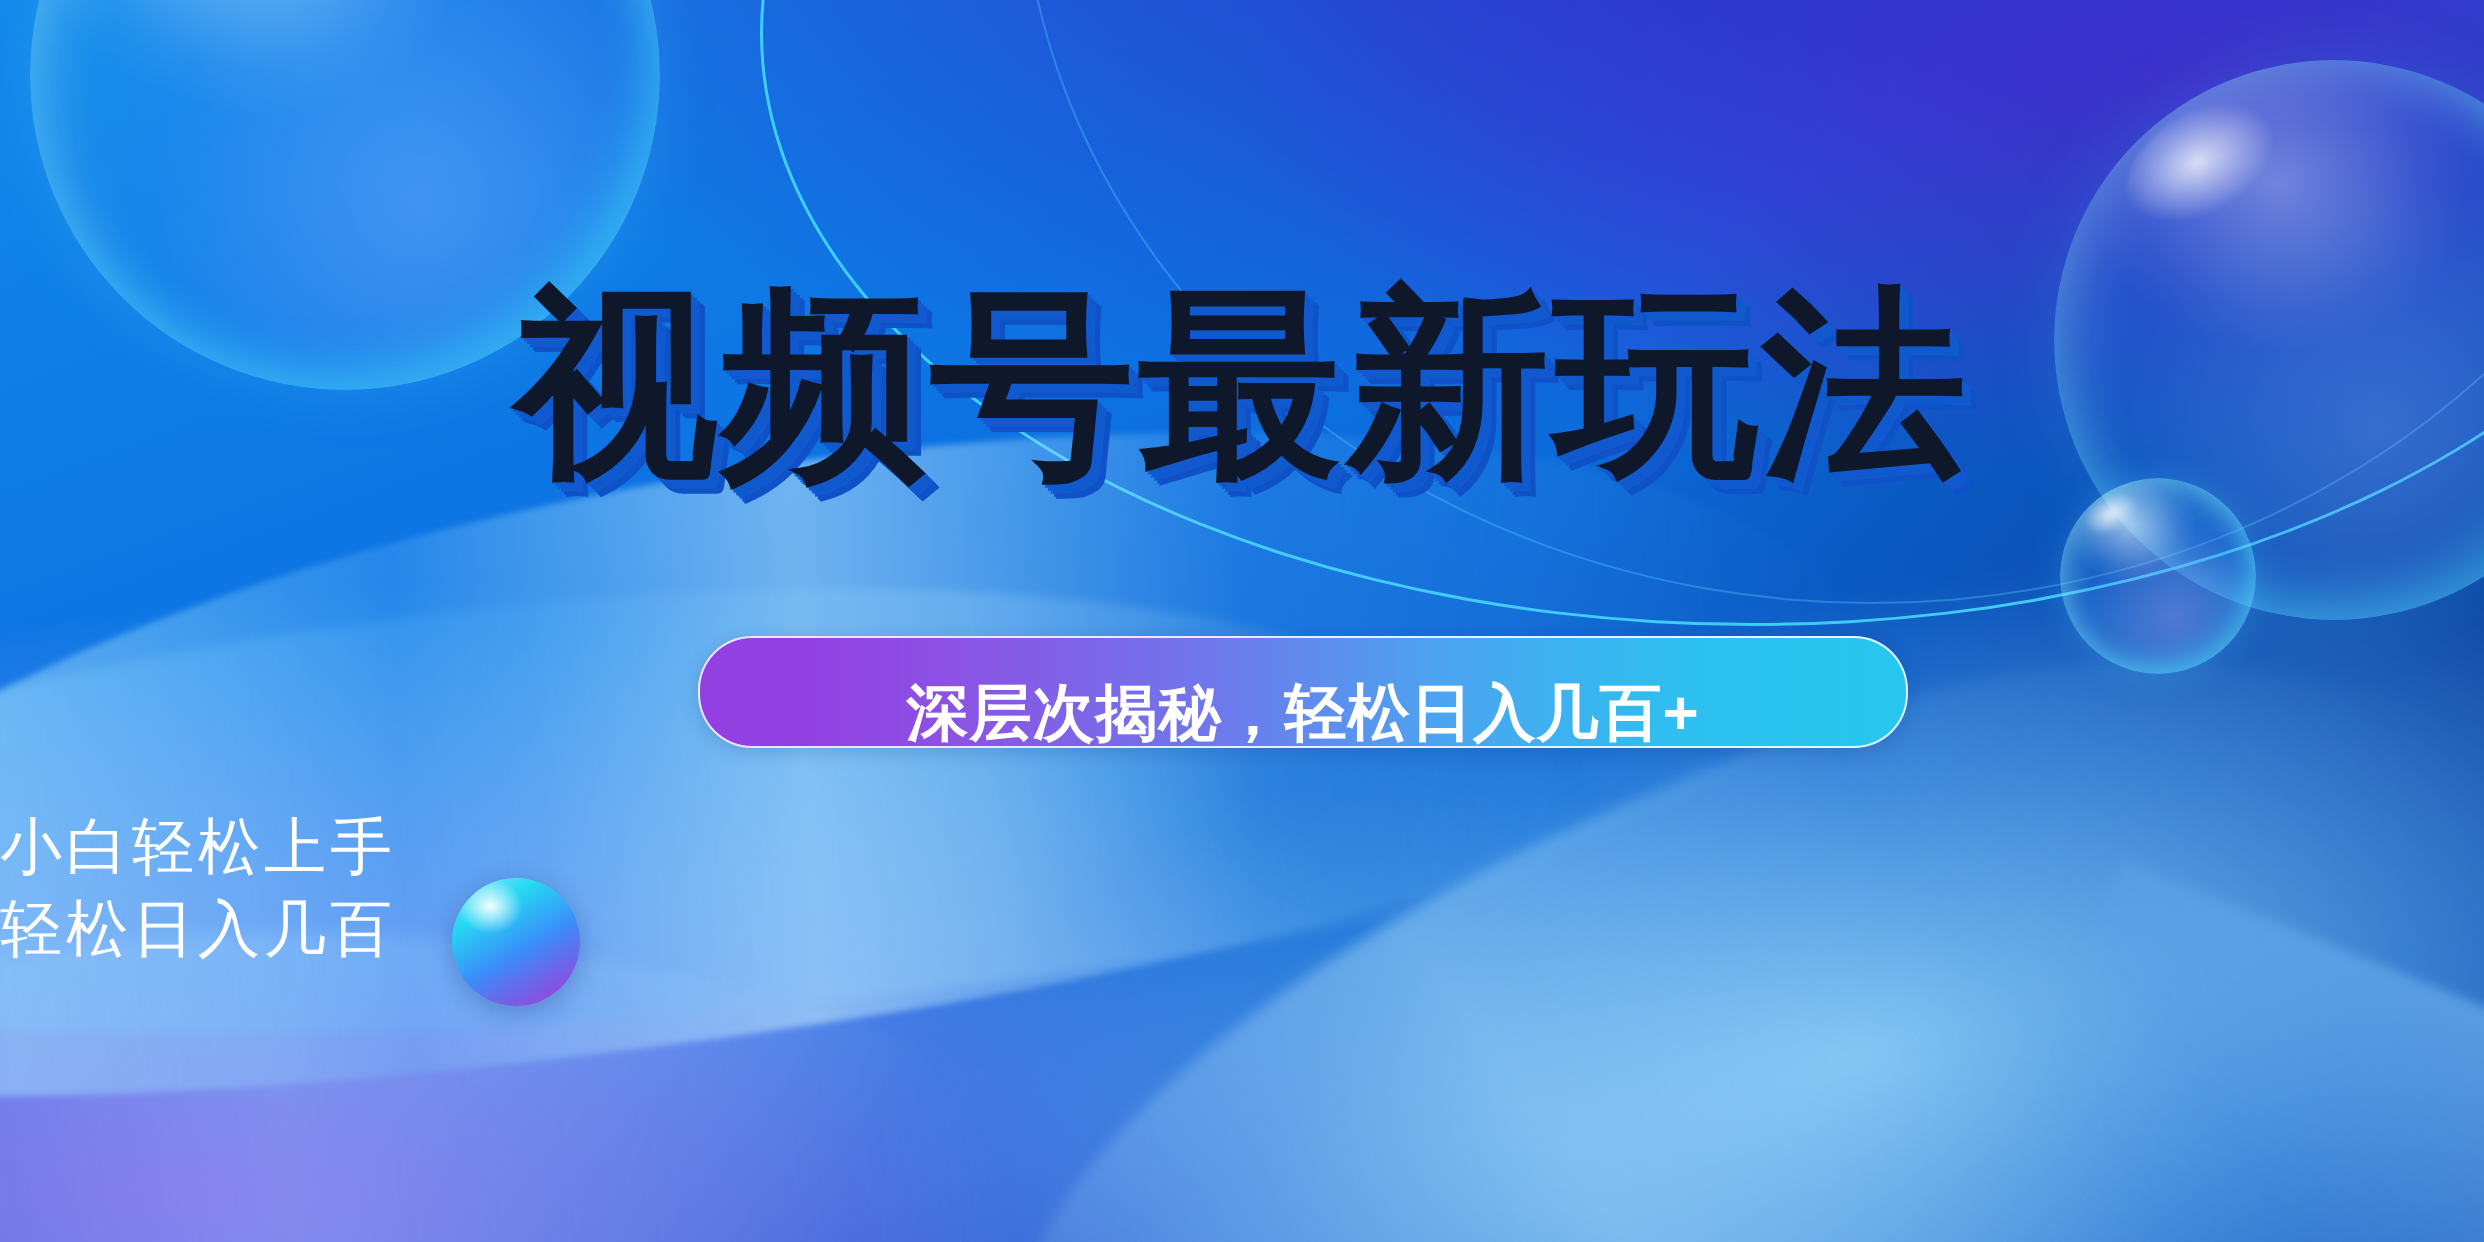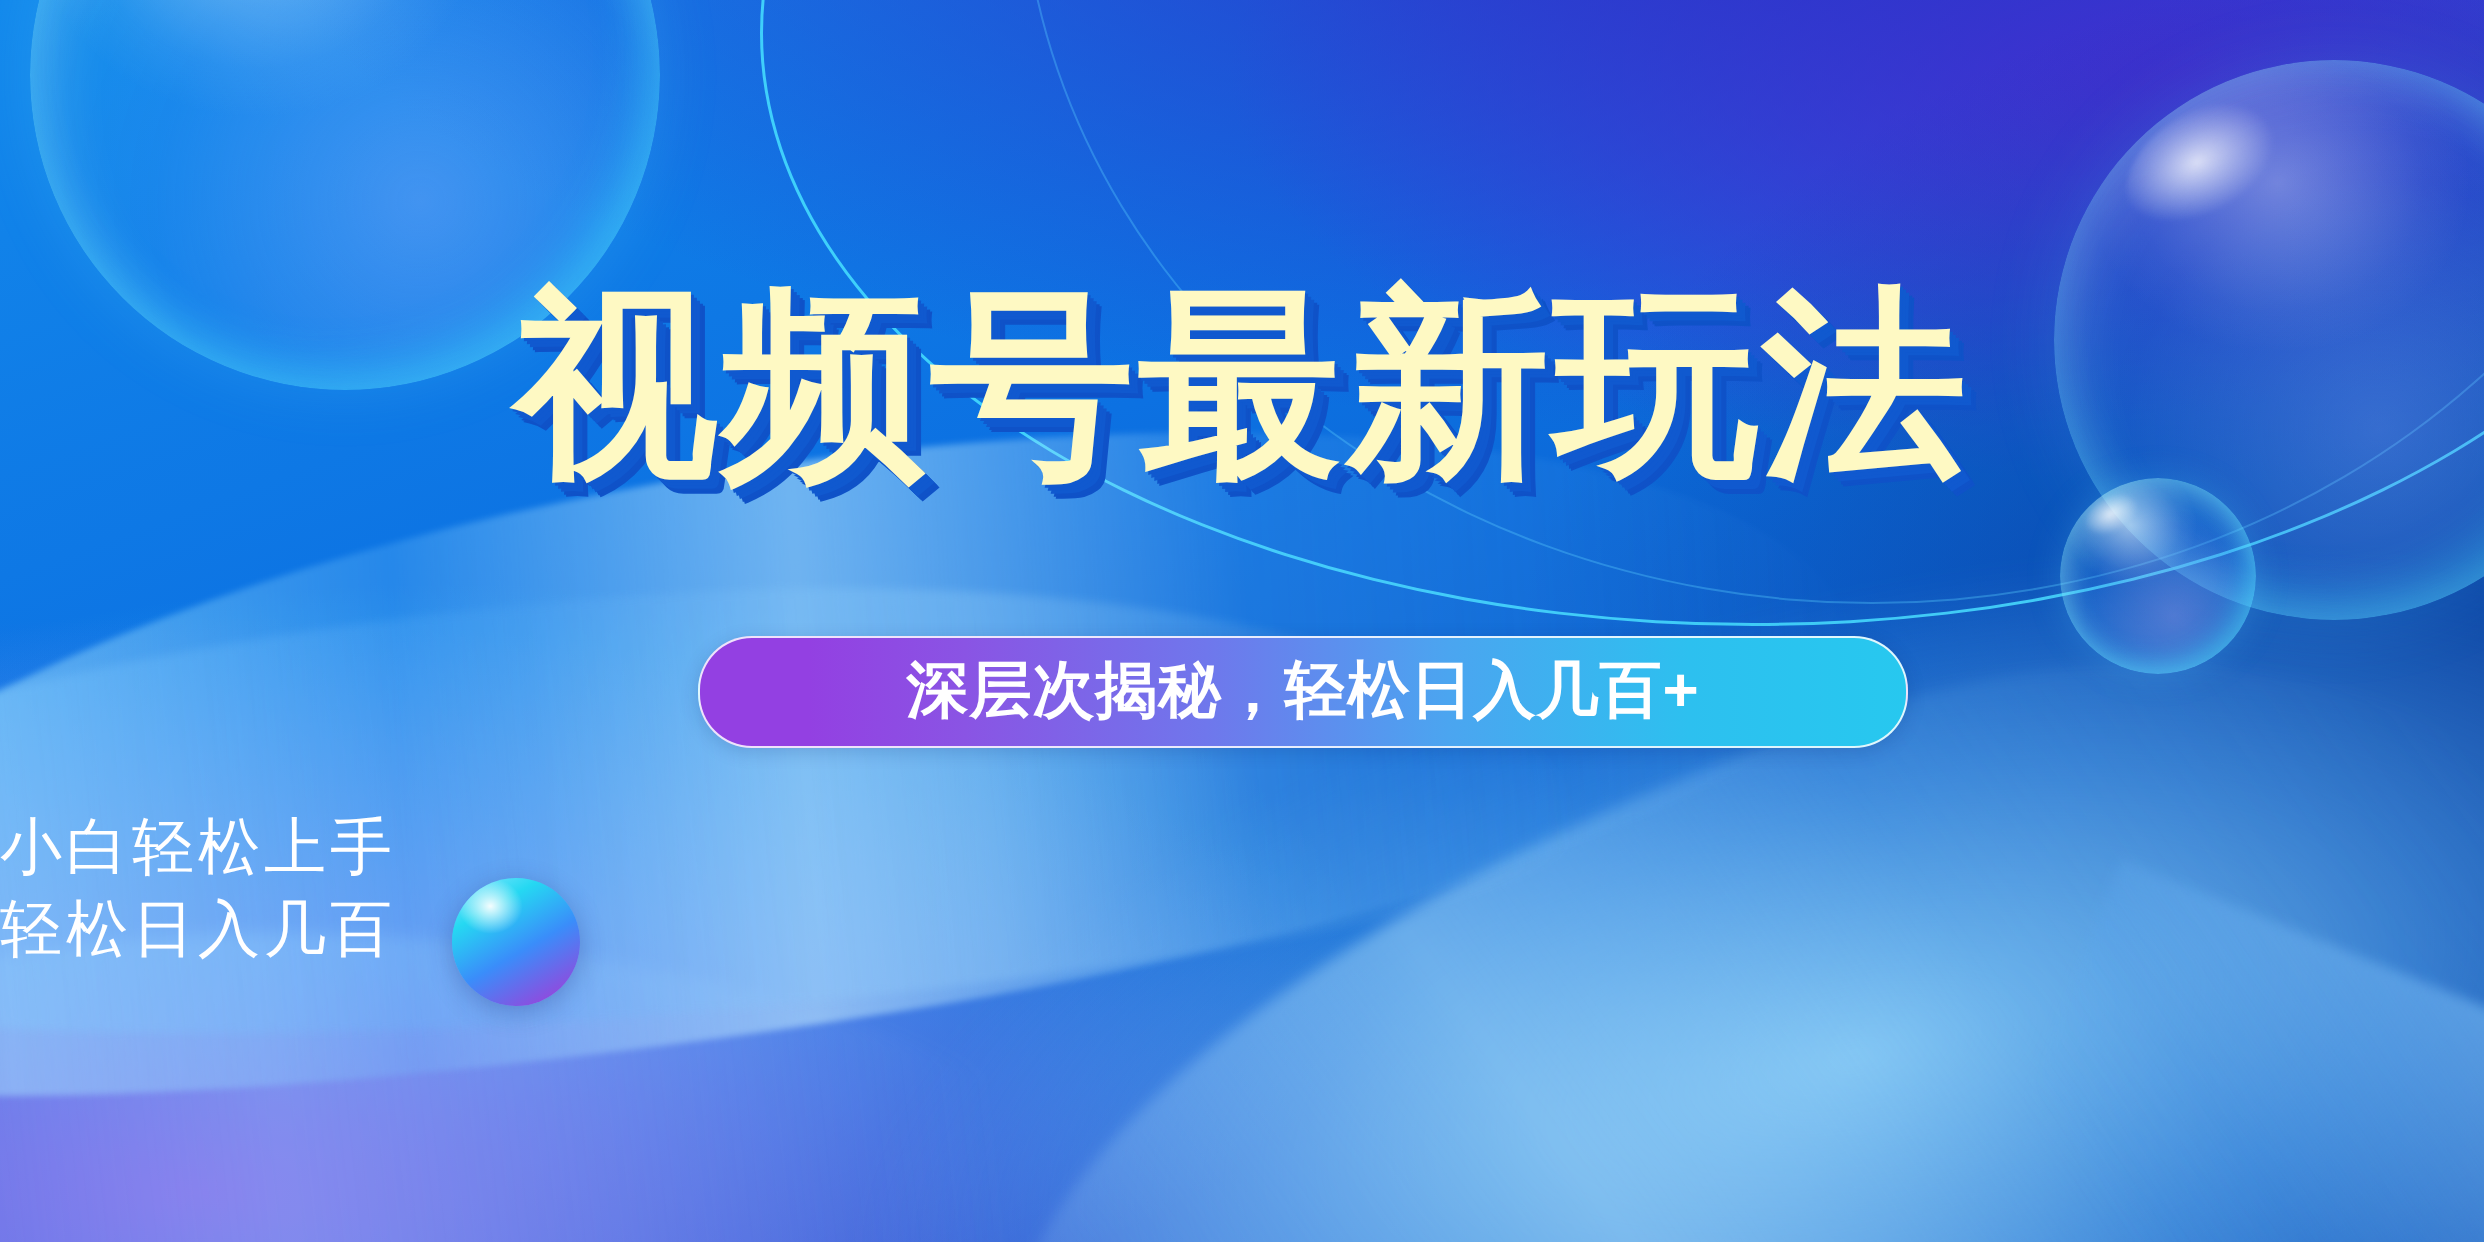--- a/index.html
+++ b/index.html
@@ -144,21 +144,21 @@
     filter: blur(6px);
   }
 
   
   .content { position: absolute; inset: 0; }
 
   .title {
     position: absolute;
     left: 0; right: 0; top: 272px;
     text-align: center;
-    color: #fef9c3;
+    color: #0f172a;
     font-size: 204px;
     line-height: 224px;
     font-weight: 700;
     letter-spacing: 4px;
     text-shadow:
       3px 3px 0 #1059cf,
       6px 6px 0 #1059cf,
       9px 9px 0 #1059cf,
       12px 12px 0 #0f52c8,
       14px 14px 0 #0f52c8;
@@ -167,21 +167,21 @@
 
   .pill {
     position: absolute;
     left: 698px; top: 636px;
     width: 1206px; height: 108px;
     border-radius: 54px;
     background: linear-gradient(90deg, #9340e2 0%, #9340e2 9%, #8a54e4 22%, #6f77ec 42%, #4ba5f0 62%, #2dc0ef 82%, #27c8ef 100%);
     border: 2px solid rgba(255,255,255,0.85);
     box-shadow: 0 4px 18px rgba(10,40,110,0.18);
     display: flex;
-    align-items: center;
+    align-items: flex-end;
     justify-content: center;
   }
   .pill-text {
     color: #ffffff;
     font-size: 62px;
     font-weight: 700;
     letter-spacing: 1px;
     line-height: 1;
     white-space: nowrap;
     transform: translateY(-2px);

